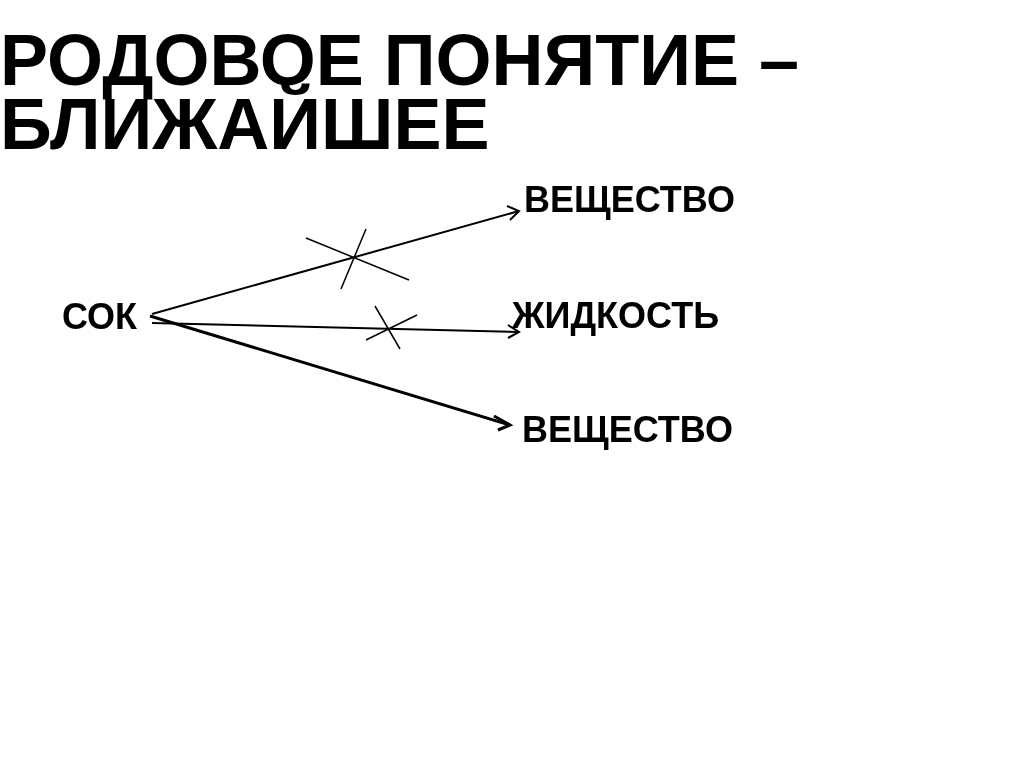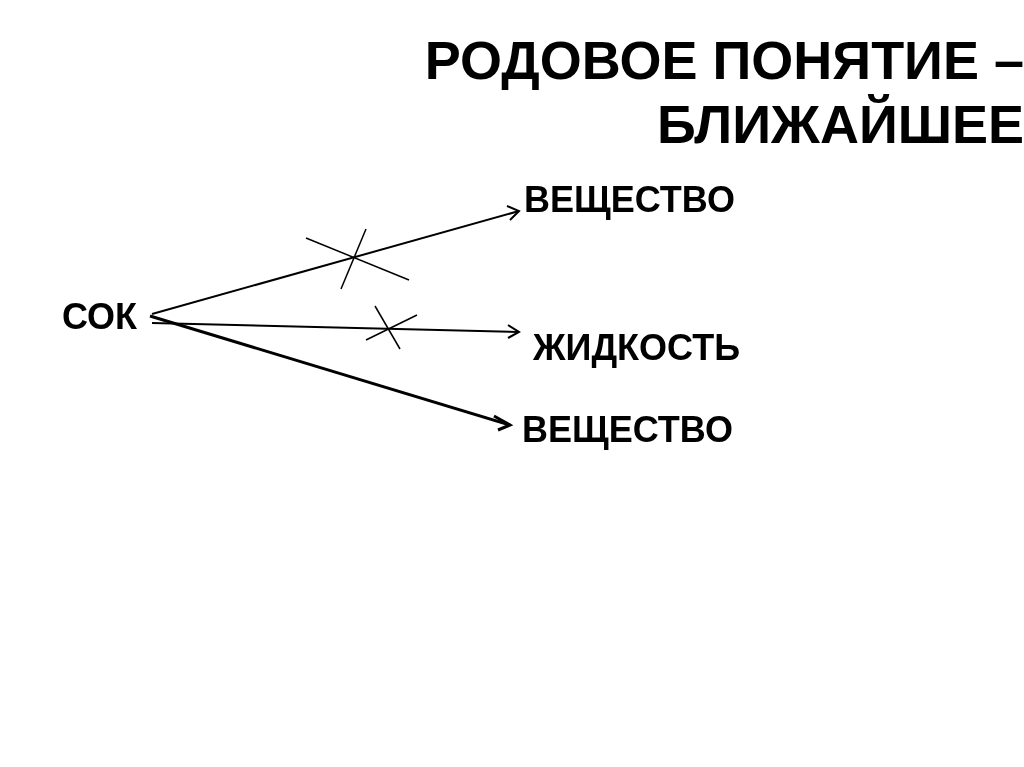--- a/index.html
+++ b/index.html
@@ -1,33 +1,33 @@
 <!DOCTYPE html>
 <html><head>
   <meta charset="utf-8">
   <style>
     html, body { margin: 0; padding: 0; background: #ffffff; }
     body { width: 1024px; height: 767px; position: relative; overflow: hidden;
            font-family: "Liberation Sans", sans-serif; color: #000; }
-    .title { position: absolute; left: 0; top: 28px; width: 1024px; text-align: right;
-             font-weight: bold; font-size: 54px; line-height: 64px; }
+    .title { position: absolute; left: 0; top: 28px; width: 1024px; text-align: left;
+             font-weight: bold; font-size: 72px; line-height: 64px; }
     .label { position: absolute; font-weight: bold; font-size: 36px; line-height: 40px; text-align: right; }
     svg.diagram { position: absolute; left: 0; top: 0; }
   </style>
 </head>
 <body>
 
 <div class="title">
   <div>РОДОВОЕ ПОНЯТИЕ –</div>
   <div>БЛИЖАЙШЕЕ</div>
 </div>
 
 <div class="label" style="left:62px; top:297px;">СОК</div>
 <div class="label" style="left:524px; top:180px;">ВЕЩЕСТВО</div>
-<div class="label" style="left:533px; top:296px;margin-top:32px;">ЖИДКОСТЬ</div>
+<div class="label" style="left:512px; top:296px;">ЖИДКОСТЬ</div>
 <div class="label" style="left:522px; top:410px;">ВЕЩЕСТВО</div>
 
 <svg class="diagram" width="1024" height="767" viewBox="0 0 1024 767">
 
   <g stroke="#000" fill="none" stroke-width="2">
     <line x1="152" y1="314" x2="519" y2="211"></line>
     <polyline points="507,206 519,211 510,220"></polyline>
   </g>
 
   <g stroke="#000" stroke-width="1.5">

